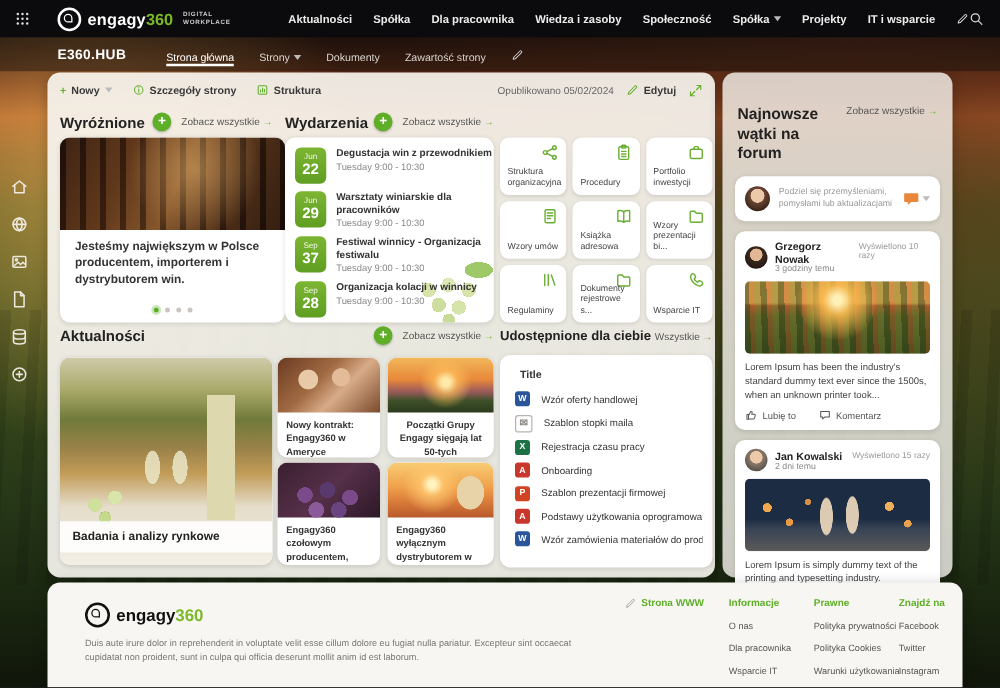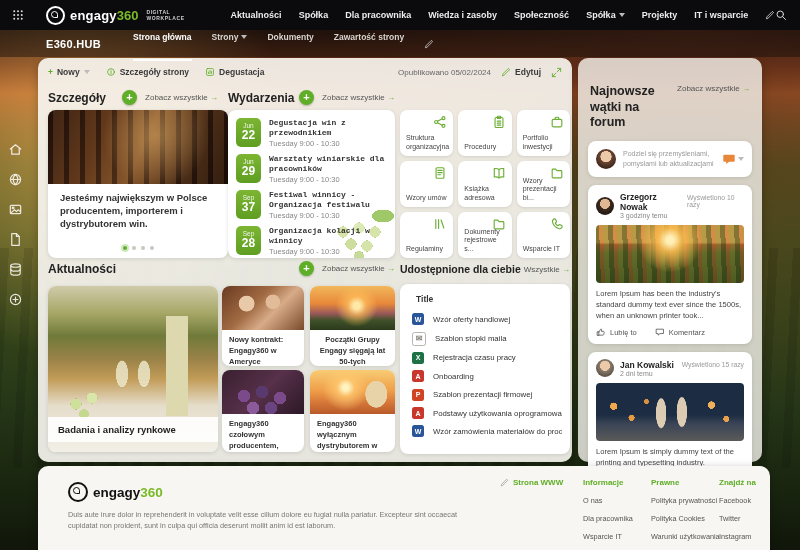--- a/index.html
+++ b/index.html
@@ -24,21 +24,21 @@
   .tagline{margin-left:8px;color:#cfcfcf;font-size:5px;font-weight:700;letter-spacing:.6px;line-height:1.3;}
   .topnav{display:flex;align-items:center;gap:17px;margin-left:46px;}
   .topnav .tn{color:#ececec;font-size:9px;font-weight:700;cursor:pointer;display:flex;align-items:center;gap:3px;white-space:nowrap;}
   .chev{width:0;height:0;border-left:3px solid transparent;border-right:3px solid transparent;border-top:4px solid #bbb;display:inline-block;}
   .topicons{display:flex;align-items:center;gap:14px;margin-left:auto;margin-right:12px;}
   .ticon{color:#ddd;display:flex;align-items:center;}
   
   .sitebar{position:absolute;left:0;top:30px;width:800px;height:27px;background:rgba(18,14,12,.45);display:flex;align-items:center;z-index:4;}
   .sitetitle{color:#fff;font-size:11px;font-weight:800;margin-left:46px;letter-spacing:.3px;}
   .sitetabs{display:flex;align-items:center;gap:20px;margin-left:32px;}
-  .stab{color:#d8d4d0;font-size:8.5px;font-weight:700;cursor:pointer;display:flex;align-items:center;gap:3px;padding:6px 0 17px;border-bottom:2px solid transparent;}
+  .stab{color:#d8d4d0;font-size:8.5px;font-weight:400;cursor:pointer;display:flex;align-items:center;gap:3px;padding:6px 0 0;border-bottom:2px solid transparent;}
   .stab.active{color:#fff;border-bottom-color:#fff;}
   .siteright{display:flex;align-items:center;gap:14px;margin-left:auto;margin-right:32px;}
   .langlab{color:#cfcac6;font-size:8.5px;}
   .langval{color:#fff;font-size:8.5px;font-weight:700;display:flex;align-items:center;gap:3px;}
   .follow{display:flex;align-items:center;gap:4px;color:#e8e4e0;font-size:8.5px;}
   .star{color:#7ab928;font-size:10px;}
   .shareb{display:flex;align-items:center;gap:4px;color:#e8e4e0;font-size:8.5px;}
   
   .leftrail{position:absolute;left:8px;top:142px;display:flex;flex-direction:column;gap:15px;z-index:3;}
   .lricon{color:#f2efe8;opacity:.95;display:flex;}
@@ -65,21 +65,21 @@
   .feattext{padding:8px 12px 2px;font-size:9.5px;font-weight:800;color:#333;line-height:1.35;}
   .dots{margin-top:auto;display:flex;gap:5px;justify-content:center;padding-bottom:8px;}
   .dot{width:4px;height:4px;border-radius:50%;background:#c9c6c0;}
   .dot.active{background:#5fae27;outline:2px solid rgba(95,174,39,.3);}
   
   .events{position:absolute;left:190px;top:52px;width:167px;height:148px;padding:8px 0 0 8px;box-sizing:border-box;position:absolute;}
   .evrow{display:flex;gap:8px;margin-bottom:6px;position:relative;z-index:1;}
   .evdate{width:25px;height:29px;border-radius:5px;background:linear-gradient(#7cb532,#5f9e22);color:#fff;display:flex;flex-direction:column;align-items:center;justify-content:center;flex:none;}
   .evmon{font-size:6.5px;line-height:1;opacity:.9;}
   .evday{font-size:12px;font-weight:800;line-height:1.1;}
-  .evname{font-size:8px;font-weight:700;color:#333;line-height:1.25;font-family:Liberation Mono, monospace;}
+  .evname{font-size:8px;font-weight:700;color:#333;line-height:1.25;}
   .evtime{font-size:7.5px;color:#888;margin-top:1px;}
   .grapesdecor{position:absolute;right:-4px;bottom:-2px;width:70px;height:58px;opacity:.85;pointer-events:none;
     background:
      radial-gradient(circle 9px at 14px 30px,#cfe09a 60%,#a9c46a 62%,transparent 63%),
      radial-gradient(circle 9px at 30px 26px,#d8e6aa 60%,#aec871 62%,transparent 63%),
      radial-gradient(circle 9px at 46px 30px,#cfe09a 60%,#a9c46a 62%,transparent 63%),
      radial-gradient(circle 9px at 22px 42px,#c5d98e 60%,#9cba5e 62%,transparent 63%),
      radial-gradient(circle 9px at 38px 44px,#cfe09a 60%,#a9c46a 62%,transparent 63%),
      radial-gradient(circle 8px at 30px 54px,#bfd486 60%,#94b256 62%,transparent 63%),
      radial-gradient(ellipse 16px 9px at 54px 14px,#8fbf4e 70%,transparent 71%);}
@@ -316,38 +316,38 @@
             <circle cx="8" cy="8" r="5.4"></circle>
             <path d="M8 7v4M8 4.8v.4"></path>
           </svg>
         <span>Szczegóły strony</span>
       </span>
       <span class="tbtn">
         <svg width="10" height="10" viewBox="0 0 16 16" class="sic" style="color:#5fae27">
             <rect x="2.5" y="2.5" width="11" height="11" rx="1.5"></rect>
             <path d="M5.5 10.5V8M8 10.5V5.5M10.5 10.5V7"></path>
           </svg>
-        <span>Degustacja</span>
+        <span>Struktura</span>
       </span>
       <span class="tbright">
         <span class="published">Opublikowano 05/02/2024</span>
         <span class="tbtn">
           <svg width="10" height="10" viewBox="0 0 16 16" class="sic" style="color:#5fae27">
               <path d="M2.5 13.5l.6-2.6 8-8a1.2 1.2 0 0 1 1.7 0l.3.3a1.2 1.2 0 0 1 0 1.7l-8 8Z"></path>
             </svg>
           <span>Edytuj</span>
         </span>
         <svg width="11" height="11" viewBox="0 0 16 16" class="sic" style="color:#5fae27">
             <path d="M9.5 2H14v4.5M14 2 9 7M6.5 14H2V9.5M2 14l5-5"></path>
           </svg>
       </span>
     </div>
 
     <div class="sechead" style="left:10px;top:32px;width:170px;">
-      <span class="sectitle">Szczegóły</span>
+      <span class="sectitle">Wyróżnione</span>
       <span class="pluscircle" style="margin-left:auto;">+</span>
       <span class="seeall" style="margin-left:8px;"><span>Zobacz wszystkie</span> <span class="ar">→</span></span>
     </div>
     <div class="sechead" style="left:190px;top:32px;width:167px;">
       <span class="sectitle">Wydarzenia</span>
       <span class="pluscircle" style="margin-left:auto;">+</span>
       <span class="seeall" style="margin-left:8px;"><span>Zobacz wszystkie</span> <span class="ar">→</span></span>
     </div>
 
     <div class="featured card">

